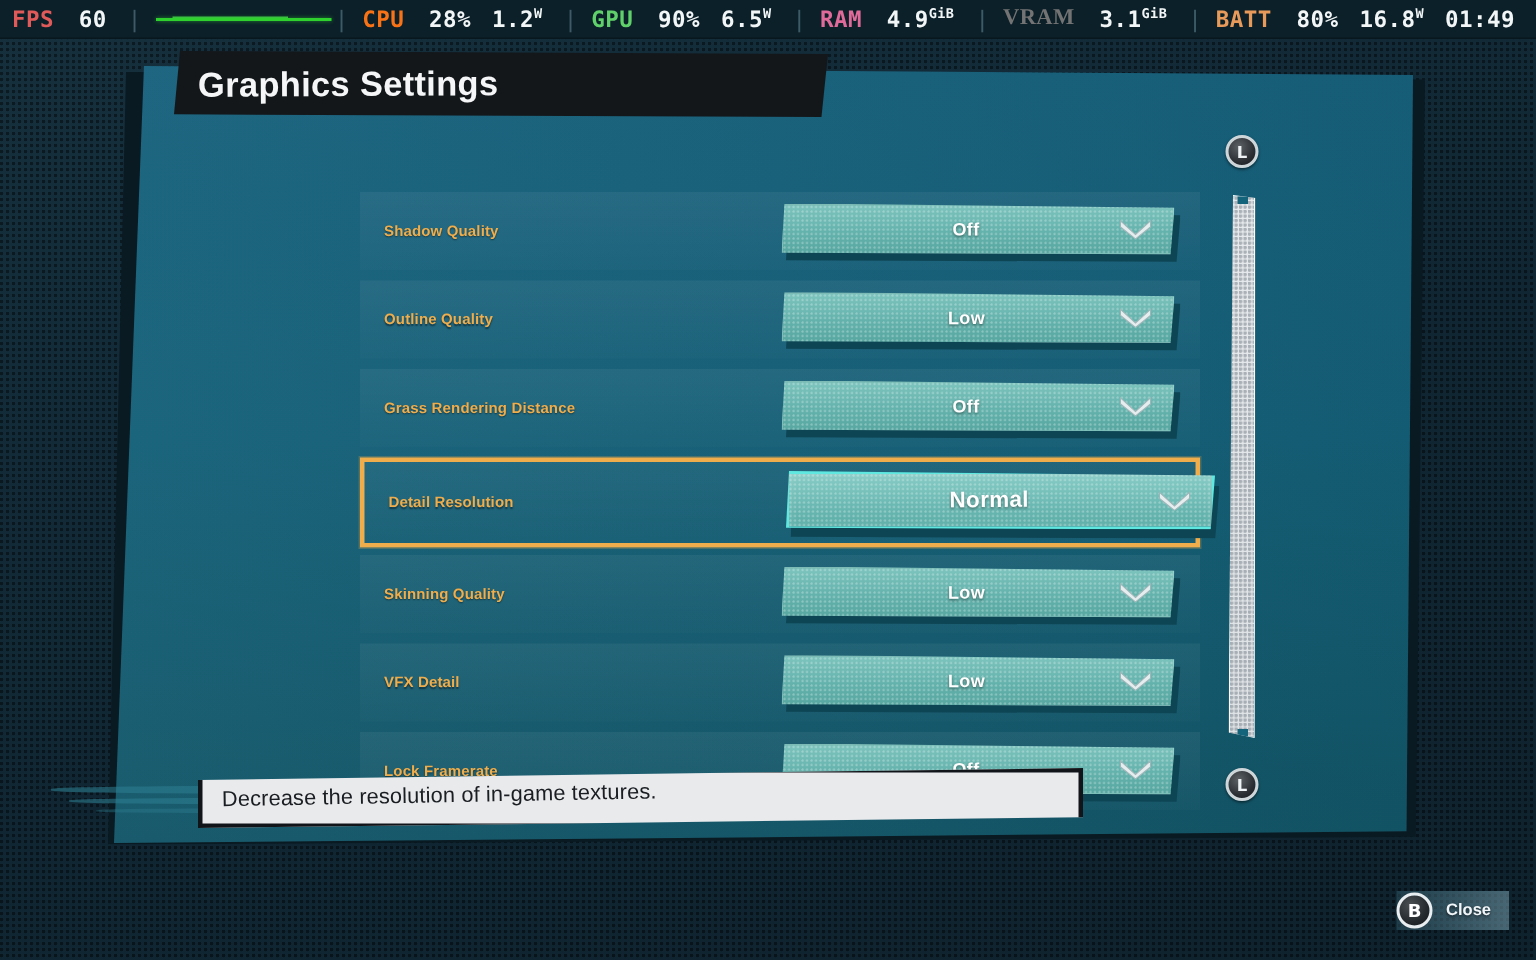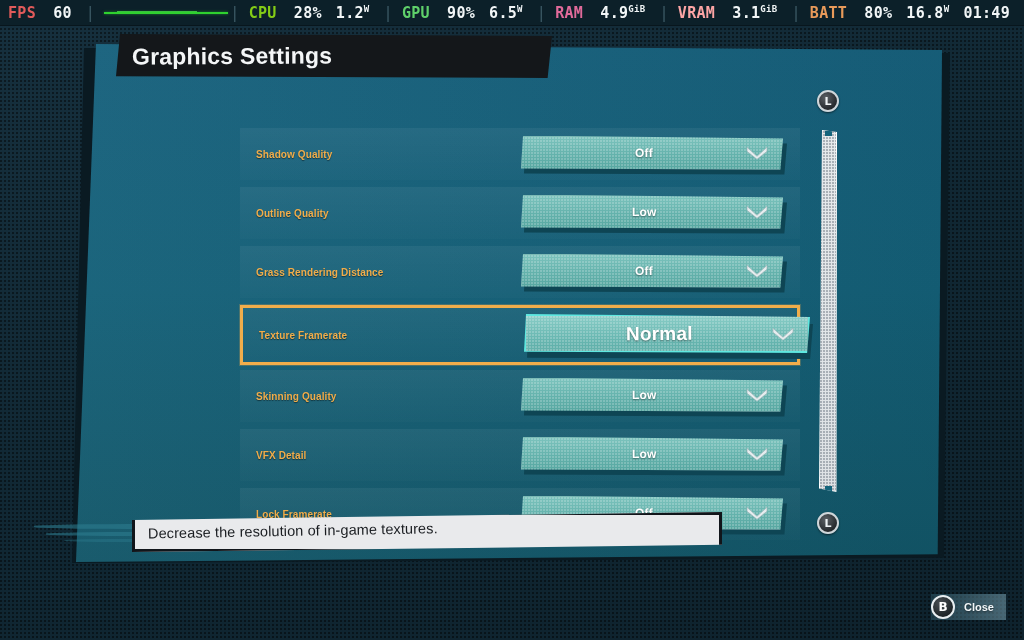--- a/index.html
+++ b/index.html
@@ -171,21 +171,21 @@
   .setting-row.selected .dd-wrap { width: 290px; height: 42px; }
   .setting-row.selected .dd-shadow { width: 286px; height: 38px; top: 7px; }
   .setting-row.selected .dropdown {
     width: 286px; height: 39px;
     border: 2px solid #5fe8e0;
     box-shadow: 0 0 9px rgba(95,232,224,0.65), inset 0 0 6px rgba(255,255,255,0.18);
     background:
       radial-gradient(circle at 1px 1px, rgba(255,255,255,0.28) 0.6px, transparent 1px) 0 0 / 3px 3px,
       linear-gradient(180deg, #88ccc6 0%, #6dbab4 55%, #5cada7 100%);
   }
-  .setting-row.selected .dd-value { font-size: 19px; }
+  .setting-row.selected .dd-value { font-size: 15px; }
 
   
   .scroll-col {
     position: absolute;
     left: 808px; top: 90px;
     width: 40px; height: 450px;
     z-index: 25;
   }
   .bumper {
     width: 22px; height: 22px;
@@ -291,35 +291,35 @@
 
   <div class="perfbar" id="perfbar">
       <span class="lbl" style="color: rgb(224, 90, 90);">FPS</span>
       <span style="display: inline-block; width: 14px;"></span>
       <span class="val">60</span>
       <span class="sep">|</span>
       <span class="fpsgraph">
         <span class="line"></span>
       </span>
       <span class="sep">|</span>
-      <span class="lbl" style="color: #84cc16;">CPU</span>
+      <span class="lbl" style="color: #f97316;">CPU</span>
       <span style="display: inline-block; width: 14px;"></span>
       <span class="val">28%</span>
       <span class="val">1.2<span class="unit">W</span></span>
       <span class="sep">|</span>
       <span class="lbl" style="color: rgb(95, 208, 106);">GPU</span>
       <span style="display: inline-block; width: 14px;"></span>
       <span class="val">90%</span>
       <span class="val">6.5<span class="unit">W</span></span>
       <span class="sep">|</span>
       <span class="lbl" style="color: rgb(224, 106, 154);">RAM</span>
       <span style="display: inline-block; width: 14px;"></span>
       <span class="val">4.9<span class="unit">GiB</span></span>
       <span class="sep">|</span>
-      <span class="lbl" style="color: #fca5a5;">VRAM</span>
+      <span class="lbl" style="color: #737373; font-family: Liberation Serif, serif;">VRAM</span>
       <span style="display: inline-block; width: 14px;"></span>
       <span class="val">3.1<span class="unit">GiB</span></span>
       <span class="sep">|</span>
       <span class="lbl" style="color: rgb(232, 154, 90);">BATT</span>
       <span style="display: inline-block; width: 14px;"></span>
       <span class="val">80%</span>
       <span class="val">16.8<span class="unit">W</span></span>
       <span class="val">01:49</span>
     </div>
 
@@ -369,21 +369,21 @@
             <span class="dd-value">Off</span>
             <span class="chev">
               <svg viewBox="0 0 22 14" width="22" height="14">
                 <path d="M1 2 L11 11 L21 2 L21 6 L11 14 L1 6 Z" fill="#e6edef" stroke="#9fb6b9" stroke-width="0.7"></path>
               </svg>
             </span>
           </div>
         </div>
       </div>
       <div class="setting-row selected">
-        <div class="row-label">Texture Framerate</div>
+        <div class="row-label">Detail Resolution</div>
         <div class="dd-wrap">
           <div class="dd-shadow"></div>
           <div class="dropdown">
             <span class="dd-value">Normal</span>
             <span class="chev">
               <svg viewBox="0 0 22 14" width="22" height="14">
                 <path d="M1 2 L11 11 L21 2 L21 6 L11 14 L1 6 Z" fill="#e6edef" stroke="#9fb6b9" stroke-width="0.7"></path>
               </svg>
             </span>
           </div>

